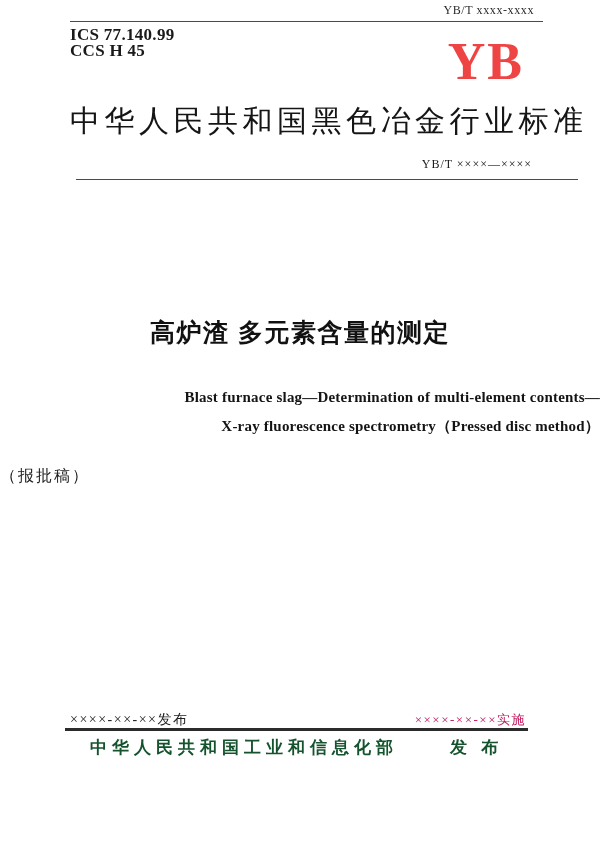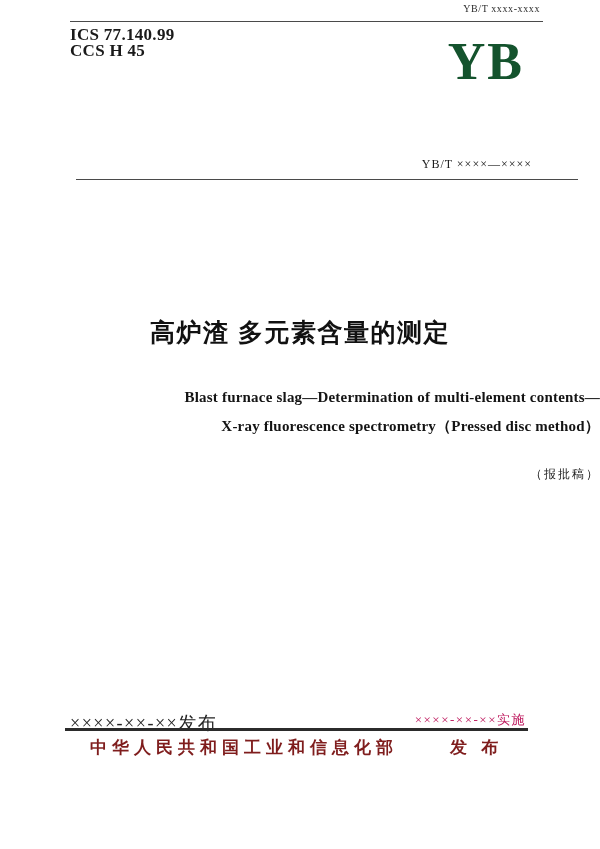--- a/index.html
+++ b/index.html
@@ -12,22 +12,22 @@
     width: 600px;
     height: 849px;
     background: #ffffff;
     color: #1a1a1a;
     font-family: "Liberation Serif", serif;
     overflow: hidden;
   }
   .doc-ref {
     position: absolute;
     top: 3px;
-    right: 60px;
-    font-size: 10px;
+    right: 66px;
+    font-size: 12px;
     letter-spacing: 0.6px;
     color: #2b2b2b;
   }
   .rule {
     position: absolute;
     background: #4a4a4a;
   }
   .rule-top {
     top: 21px;
     left: 70px;
@@ -45,21 +45,21 @@
   }
   .yb-logo {
     position: absolute;
     top: 36px;
     right: 76px;
     font-family: "Liberation Serif", serif;
     font-size: 52px;
     font-weight: bold;
     line-height: 1;
     letter-spacing: 2px;
-    color: #14532d;
+    color: #ef4444;
   }
   .standard-title {
     position: absolute;
     top: 101px;
     left: 70px;
     width: 495px;
     font-size: 30px;
     font-weight: 400;
     letter-spacing: 4.5px;
     white-space: nowrap;
@@ -103,30 +103,30 @@
     letter-spacing: 0.2px;
     color: #141414;
   }
   .title-en-1 { top: 389px; }
   .title-en-2 { top: 417px; }
   .draft-note {
     position: absolute;
     top: 466px;
     left: 0;
     width: 100%;
-    text-align: right;
-    font-size: 12px;
+    text-align: left;
+    font-size: 16px;
     letter-spacing: 2px;
     color: #222;
   }
   .issue-date {
     position: absolute;
     top: 711px;
     left: 70px;
-    font-size: 18px;
+    font-size: 14px;
     letter-spacing: 1.5px;
     color: #222;
   }
   .implement-date {
     position: absolute;
     top: 711px;
     right: 74px;
     font-size: 13px;
     letter-spacing: 1.5px;
     color: #be185d;
@@ -142,21 +142,21 @@
     position: absolute;
     top: 736px;
     left: 65px;
     width: 463px;
     display: flex;
     justify-content: center;
     align-items: baseline;
     gap: 52px;
     font-weight: bold;
     font-size: 17px;
-    color: #7f1d1d;
+    color: #14532d;
     white-space: nowrap;
   }
   .issuer-name { letter-spacing: 5px; }
   .publish-label { letter-spacing: 5px; }
 </style>
 </head>
 <body>
 
 <div class="page">
 
@@ -164,20 +164,21 @@
 
   <div class="rule rule-top"></div>
 
   <div class="ics-block">
     <div>ICS 77.140.99</div>
     <div>CCS H 45</div>
   </div>
 
   <div class="yb-logo">YB</div>
 
+  <div class="standard-title">中华人民共和国黑色冶金行业标准</div>
 
   <div class="standard-number">YB/T ××××—××××</div>
 
   <div class="rule rule-mid"></div>
 
   <div class="title-cn-1">高炉渣 多元素含量的测定</div>
 
 
   <div class="title-en-1">Blast furnace slag—Determination of multi-element contents—</div>
 

